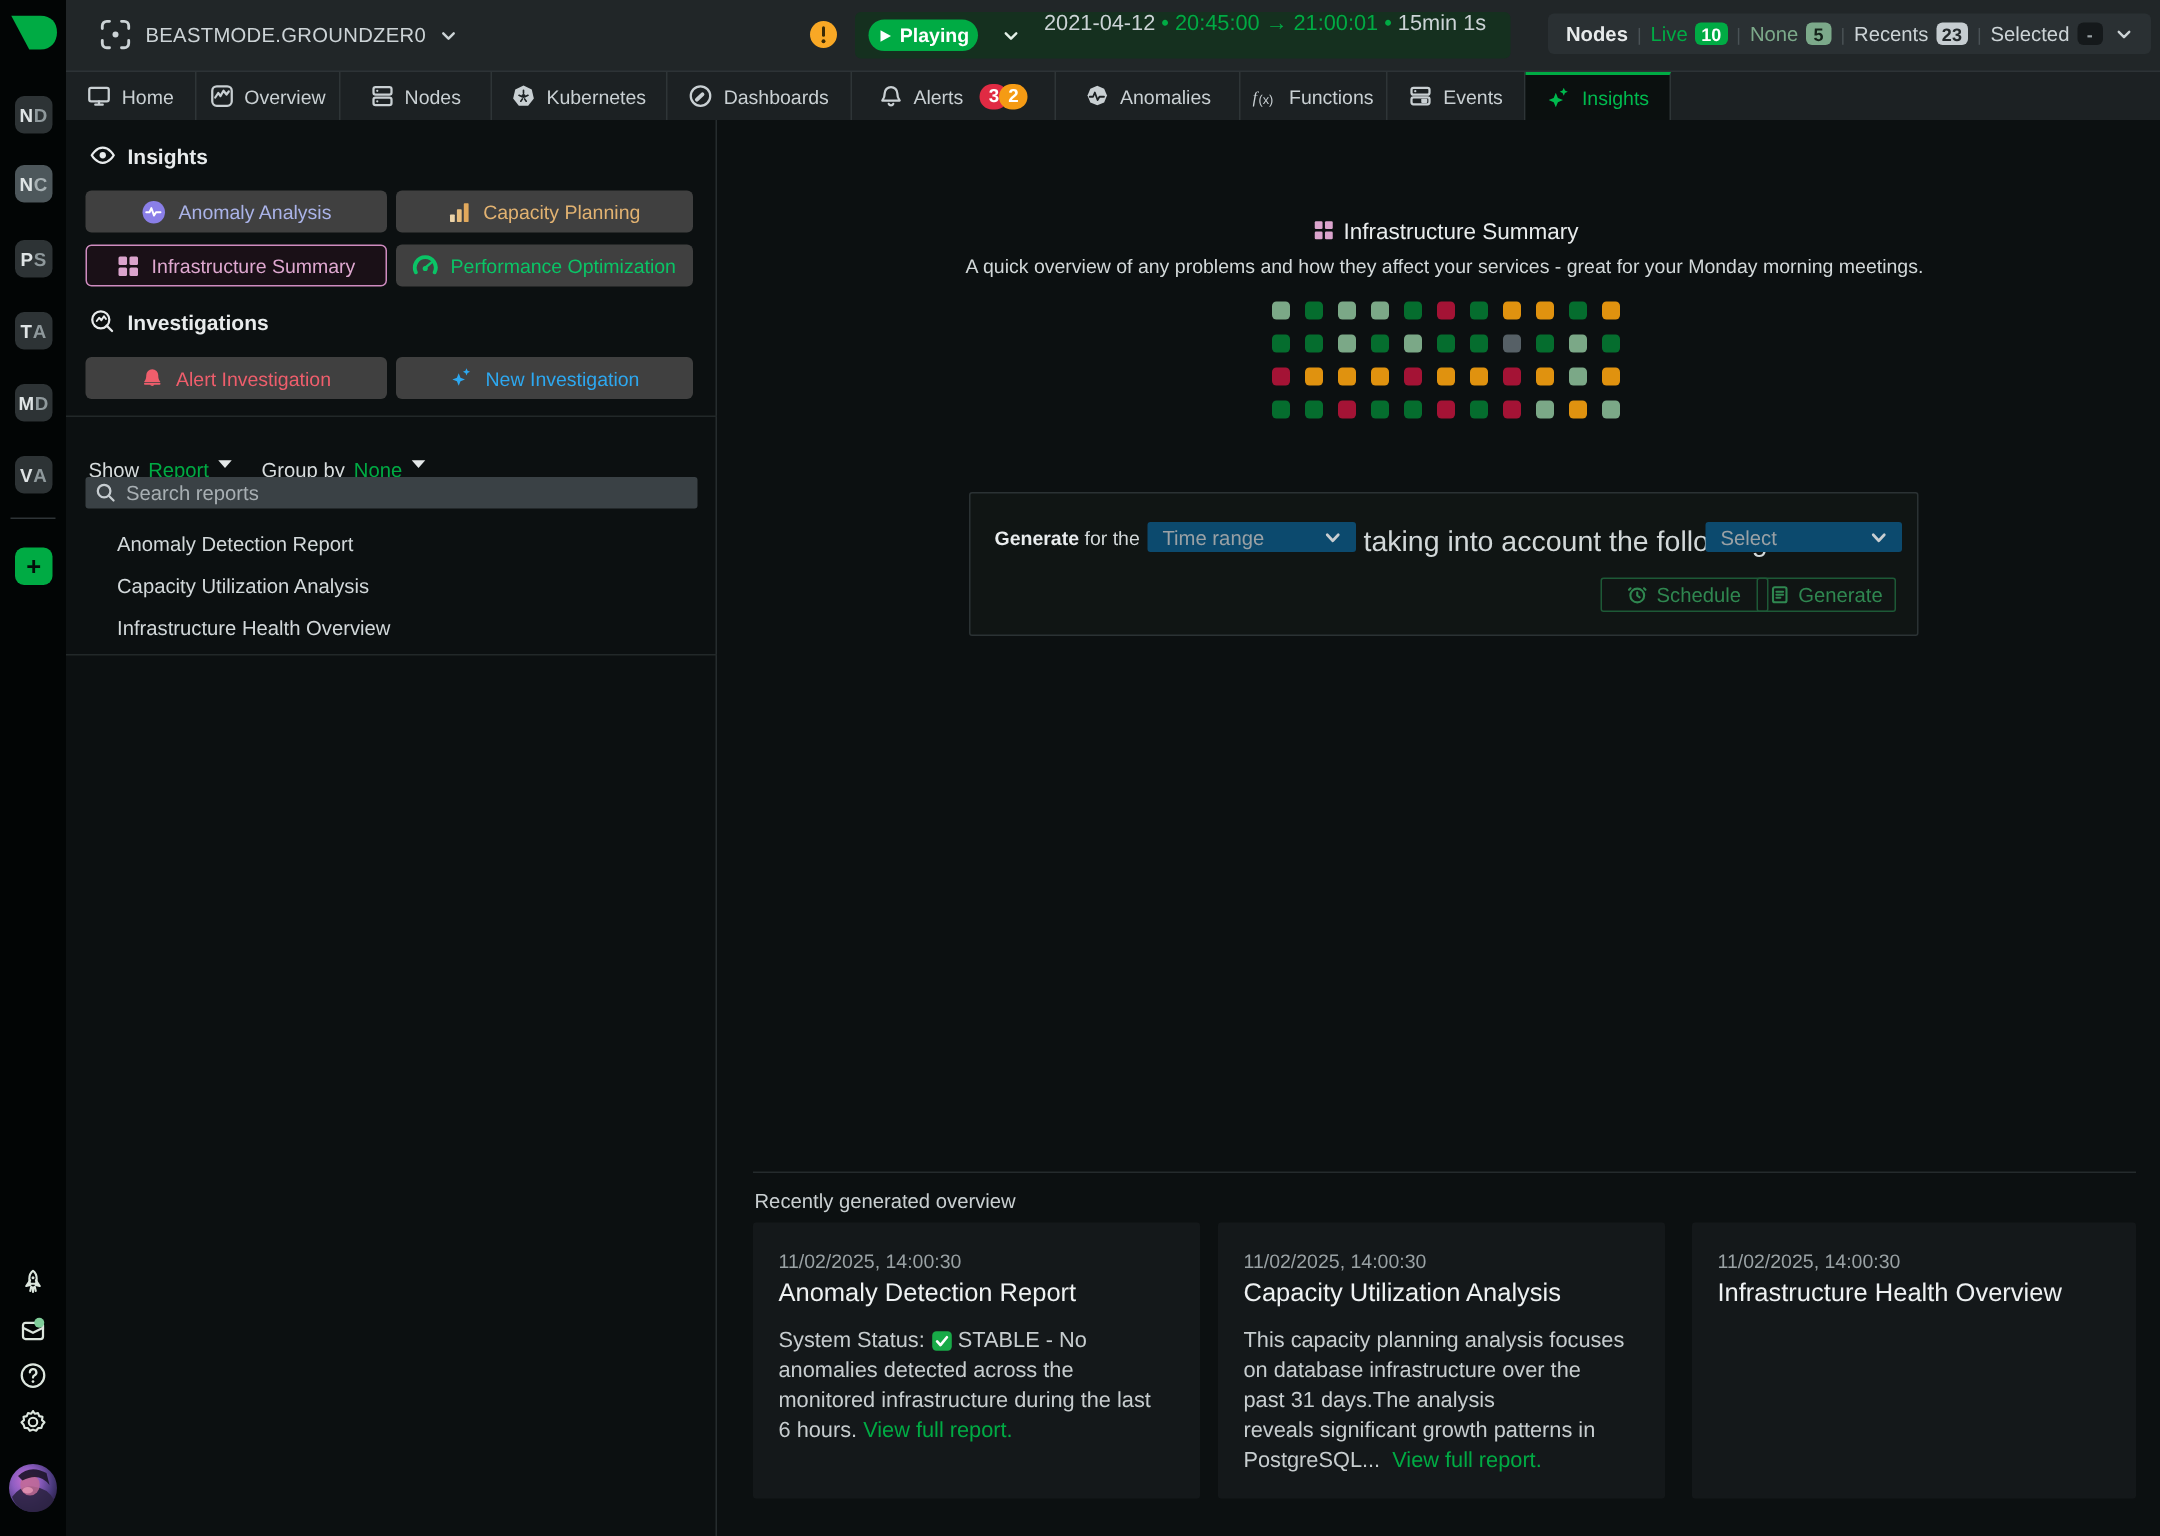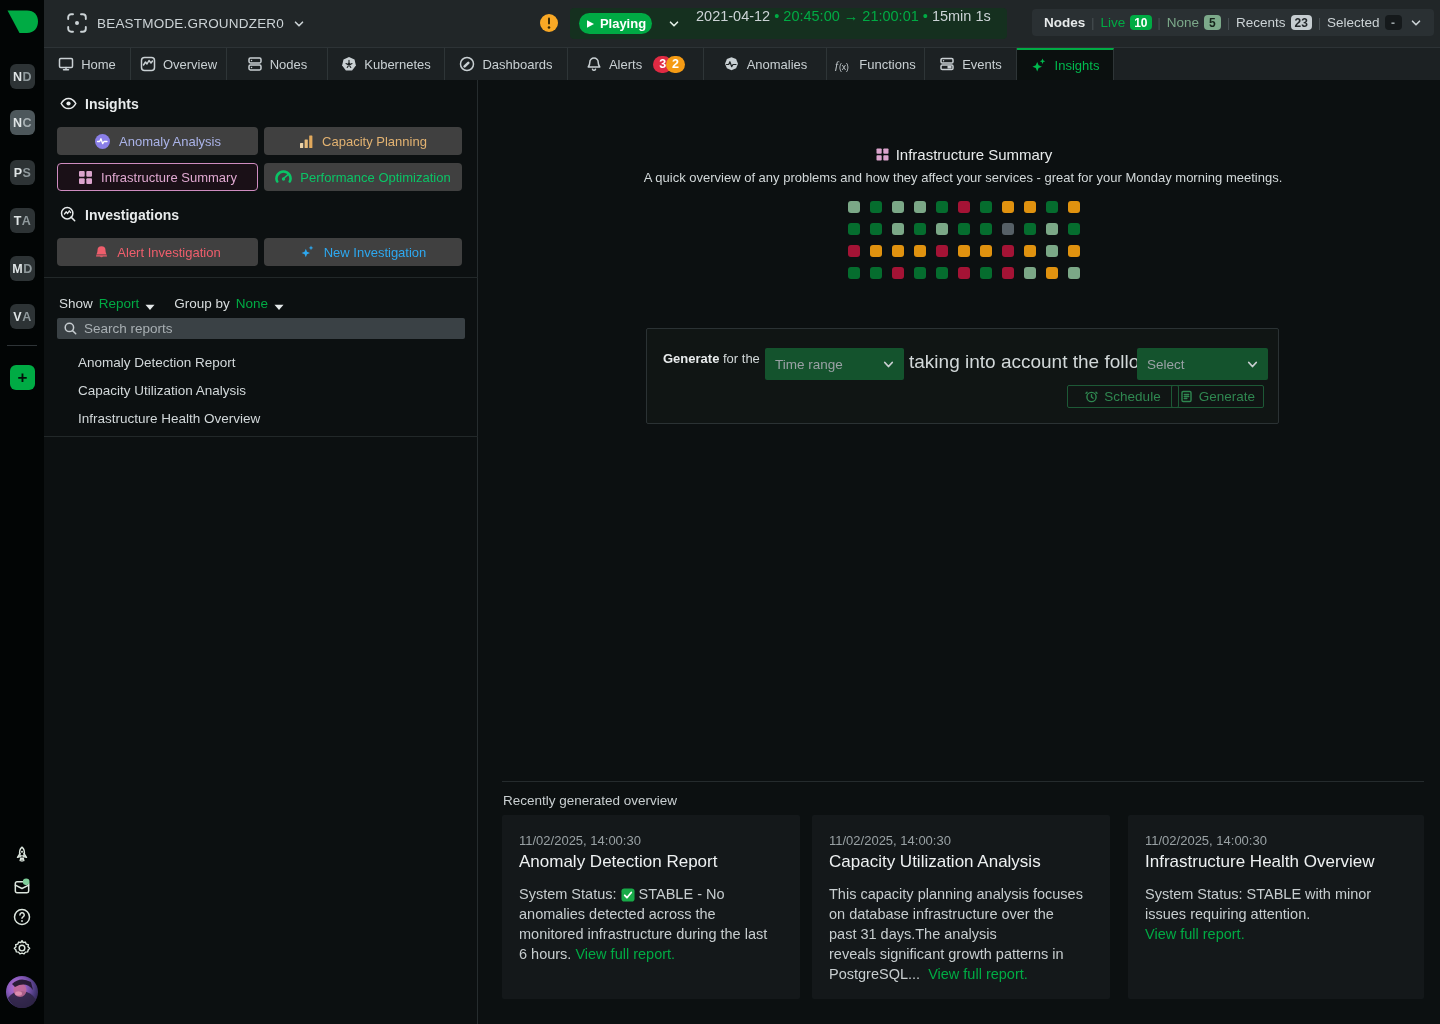--- a/index.html
+++ b/index.html
@@ -35,21 +35,21 @@
   .pbtn { position:absolute; height:28px; border-radius:4px; background:#404040; display:flex; align-items:center; justify-content:center; gap:8px; font-size:13px; }
   .pdiv { position:absolute; left:0; width:434px; height:1px; background:#222829; }
   #searchbox { position:absolute; left:13px; top:238px; width:408px; height:21px; background:#3a4145; border-radius:2px; display:flex; align-items:center; padding:0 7px; gap:7px; color:#a8afb3; font-size:13.5px; }
   .ritem { position:absolute; left:34px; font-size:13.5px; color:#d2d8da; }
   
   #main { position:absolute; left:478px; top:80px; width:962px; height:944px; }
   #mtitle { position:absolute; top:66px; left:5px; width:962px; text-align:center; font-size:15px; font-weight:500; color:#e9eced; }
   #msub { position:absolute; top:90px; left:4px; width:962px; text-align:center; font-size:13px; color:#d2d8d9; }
   .sq { position:absolute; width:12px; height:12px; border-radius:3px; }
   #genbox { position:absolute; left:168px; top:248px; width:633px; height:96px; border:1px solid #2b3234; border-radius:2px; background:#101514; }
-  .dd { position:absolute; top:19px; height:32px; background:#14532d; border-radius:2px; color:#9aa1a5; font-size:13.5px; display:flex; align-items:center; padding:0 10px; }
+  .dd { position:absolute; top:19px; height:20px; background:#0c4a6e; border-radius:2px; color:#9aa1a5; font-size:13.5px; display:flex; align-items:center; padding:0 10px; }
   .gbtn { position:absolute; top:56px; height:23px; border:1px solid #1d5936; border-radius:2px; color:#2f8750; font-size:13.5px; display:flex; align-items:center; justify-content:center; gap:6px; }
   #repdiv { position:absolute; left:24px; top:701px; width:922px; height:1px; background:#252b2d; }
   #replabel { position:absolute; left:25px; top:713px; font-size:13.5px; color:#c9cfd1; }
   .card { position:absolute; top:735px; width:298px; height:184px; background:#14181a; border-radius:2px; padding:18px 17px; }
   .cdate { font-size:13px; color:#99a1a4; margin-bottom:4px; }
   .ctitle { font-size:17px; color:#eef1f2; font-weight:500; margin-bottom:12px; }
   .cbody { font-size:14.5px; color:#c7cdcf; line-height:20px; }
   .cbody .grn { color:#00ab44; }
 </style>
 </head>
@@ -248,21 +248,21 @@
   <div class="pbtn" style="left:13px;top:158px;width:201px;color:#ef5e6c"><svg width="15" height="15" viewBox="0 0 15 15" fill="#ef5e6c">
         <path d="M7.5 1.2a4 4 0 0 0-4 4c0 2.8-1 3.9-1.4 4.4h10.8C12.5 9.1 11.5 8 11.5 5.2a4 4 0 0 0-4-4z"></path>
         <path d="M6 11.2a1.55 1.55 0 0 0 3 0z"></path>
         <rect x="2" y="10.2" width="11" height="1.3" rx="0.6"></rect>
       </svg>Alert Investigation</div>
   <div class="pbtn" style="left:220px;top:158px;width:198px;color:#2da8f0"><svg width="16" height="16" viewBox="0 0 16 16" fill="#2da8f0">
         <path d="M5.8 6.8 L7 9.8 L10 11 L7 12.2 L5.8 15.2 L4.6 12.2 L1.6 11 L4.6 9.8 Z" transform="translate(0,-2)"></path>
         <path d="M11 1.5 L11.7 3.2 L13.4 3.9 L11.7 4.6 L11 6.3 L10.3 4.6 L8.6 3.9 L10.3 3.2 Z"></path>
       </svg>New Investigation</div>
   <div class="pdiv" style="top:197px"></div>
-  <div style="position:absolute;left:15px;top:216px;font-size:13.5px;color:#d7dcdd;display:flex;align-items:flex-end;gap:6px">
+  <div style="position:absolute;left:15px;top:226px;font-size:13.5px;color:#d7dcdd;display:flex;align-items:flex-start;gap:6px">
     <span>Show</span>
       <span style="color:#00ab44">Report</span>
       <svg width="10" height="7" viewBox="0 0 10 7">
         <path d="M0.5 0.8 L5 6 L9.5 0.8 Z" fill="#e4e8e9"></path>
       </svg>
     <span style="margin-left:13px">Group by</span>
       <span style="color:#00ab44">None</span>
       <svg width="10" height="7" viewBox="0 0 10 7">
         <path d="M0.5 0.8 L5 6 L9.5 0.8 Z" fill="#e4e8e9"></path>
       </svg>
@@ -359,15 +359,14 @@
         </svg> STABLE - No<br>anomalies detected across the<br>monitored infrastructure during the last<br>6 hours. <span class="grn">View full report.</span></div>
   </div>
   <div class="card" style="left:334px">
     <div class="cdate">11/02/2025, 14:00:30</div>
     <div class="ctitle">Capacity Utilization Analysis</div>
     <div class="cbody">This capacity planning analysis focuses<br>on database infrastructure over the<br>past 31 days.The analysis<br>reveals significant growth patterns in<br>PostgreSQL...&nbsp; <span class="grn">View full report.</span></div>
   </div>
   <div class="card" style="left:650px;width:296px">
     <div class="cdate">11/02/2025, 14:00:30</div>
     <div class="ctitle">Infrastructure Health Overview</div>
-    <div class="cbody">System Status: STABLE with minor<br>issues requiring attention.<br><span class="grn">View full report.</span></div>
   </div>
 </div>
 
 </body></html>

